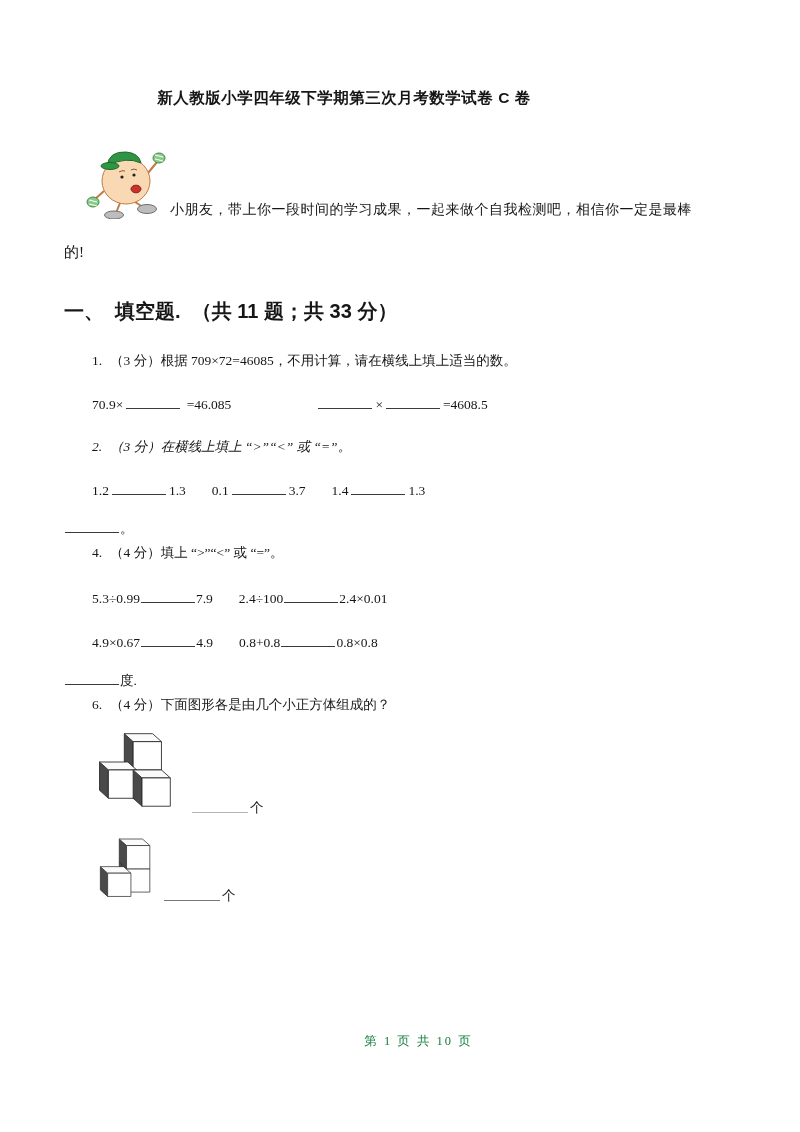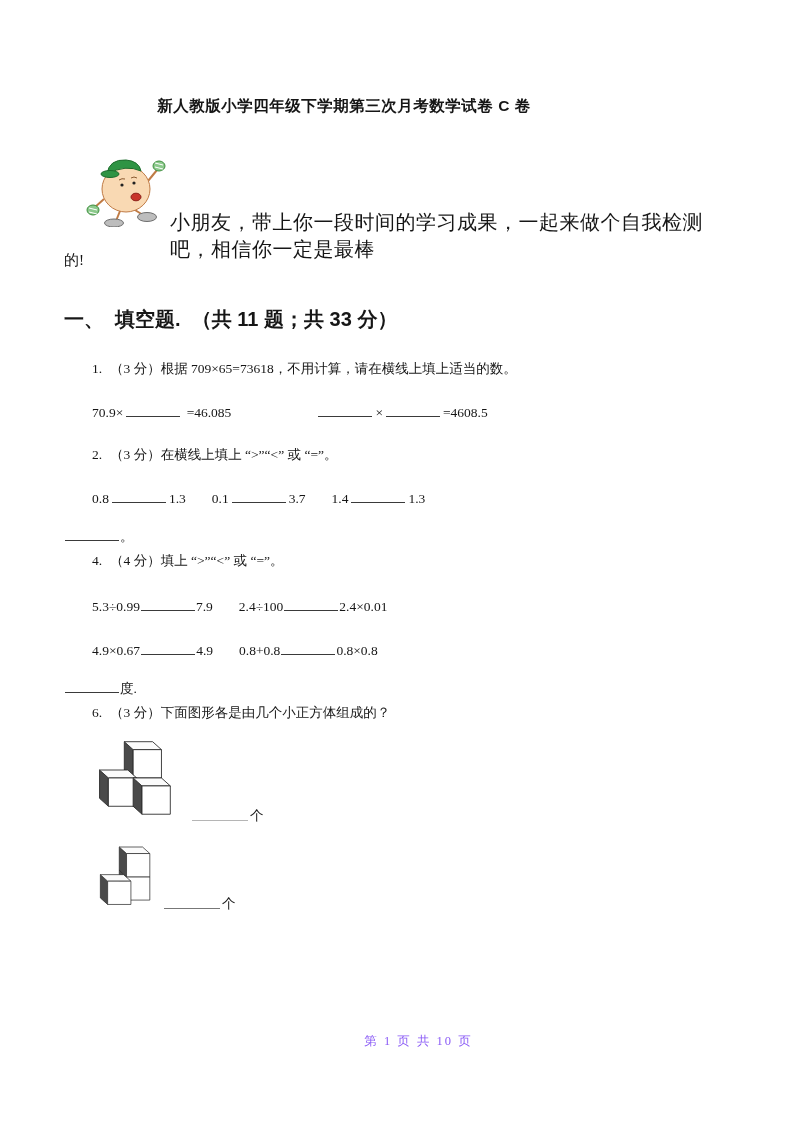--- a/index.html
+++ b/index.html
@@ -1,72 +1,72 @@
 <!DOCTYPE html>
 <html><head>
 <meta charset="utf-8">
 <style>
   html,body{margin:0;padding:0;background:#fff;}
   .page{
     position:relative;
     width:800px;height:1132px;
     box-sizing:border-box;
-    padding:8px 64px;
+    padding:0 64px;
     background:#fff;
     color:#161616;
     font-family:"Liberation Serif","DejaVu Serif",serif;
     font-size:13.5px;
     overflow:hidden;
   }
   .t{white-space:pre-wrap;}
   .title{
     margin:88px 112px 0 0;
     text-align:center;
     font-family:"Liberation Sans","DejaVu Sans",sans-serif;
     font-weight:bold;
     font-size:15.5px;
     letter-spacing:0.5px;
     white-space:pre-wrap;
   }
   .intro-wrap{position:relative;height:125px;margin-top:30px;}
   .mascot{position:absolute;left:22px;top:0;}
-  .intro-l1{position:absolute;left:106px;top:62px;font-size:20px;letter-spacing:0.5px;white-space:pre-wrap;}
+  .intro-l1{position:absolute;left:106px;top:62px;font-size:14px;letter-spacing:0.5px;white-space:pre-wrap;}
   .intro-l2{position:absolute;left:0;top:104px;font-size:15px;white-space:pre-wrap;}
   .heading{
     margin:34px 0 0 0;
     font-family:"Liberation Sans","DejaVu Sans",sans-serif;
     font-weight:bold;
     font-size:20px;
     white-space:pre-wrap;
   }
   .line{margin:24px 0 0 28px;line-height:20px;}
   .line.cont{margin-left:0;}
   .num{display:inline-block;width:18px;white-space:pre;}
   .num.wide{width:61px;}
   .blank{
     display:inline-block;width:54px;height:13px;
     border-bottom:1px solid #3a3a3a;
     vertical-align:baseline;margin:0 3px;
   }
   .blank.tight{margin:0 1px;}
   .gl{display:inline-block;width:84px;}
   .gm{display:inline-block;width:26px;}
-  .mt18{margin-top:18px;} .mt20{margin-top:4px;} .mt22{margin-top:22px;} .mt26{margin-top:26px;}
+  .mt18{margin-top:18px;} .mt20{margin-top:4px;} .mt22{margin-top:22px;font-style:italic;} .mt26{margin-top:26px;}
   .fig-row{display:flex;align-items:flex-end;margin:16px 0 0 32px;}
   .fig-row.second{margin-top:22px;}
   .figblank{
     display:inline-block;width:56px;height:4px;
     border-bottom:1.5px solid #b5b5b5;margin:0 2px 3px 4px;
   }
   .fig-row.second .figblank{border-bottom-color:#777;}
   .unit{line-height:16px;}
   .footer{
     position:absolute;left:0;right:0;top:1033px;
     text-align:center;
-    font-size:12.5px;color:#8b5cf6;
+    font-size:12.5px;color:#15803d;
     letter-spacing:2px;
     margin-left:37px;
   }
   svg .edge{stroke:#2b2b2b;stroke-width:1;stroke-linejoin:round;}
   svg .face-f{fill:#ffffff;}
   svg .face-t{fill:#fbfbfb;}
   svg .face-l{fill:#4a4a4a;}
 </style>
 </head>
 <body>
@@ -96,33 +96,33 @@
       <path d="M3 61 l8 2 M3 65 l8 2" stroke="#ffffff" stroke-width="1"></path>
     </svg>
     <div class="intro-l1 t">小朋友，带上你一段时间的学习成果，一起来做个自我检测吧，相信你一定是最棒</div>
     <div class="intro-l2 t">的!</div>
   </div>
 
   <h2 class="heading">一、  填空题.  （共 11 题；共 33 分）</h2>
 
   <div>
     <div class="line mt26">
-      <span class="num t">1.</span><span class="t">（3 分）根据 709×65=73618，不用计算，请在横线上填上适当的数。</span>
+      <span class="num t">1.</span><span class="t">（3 分）根据 709×72=46085，不用计算，请在横线上填上适当的数。</span>
     </div>
     <div class="line">
       <span class="t">70.9×</span><span class="blank"></span><span class="t"> =46.085</span><span class="gl"></span><span class="blank"></span><span class="t">×</span><span class="blank"></span><span class="t">=4608.5</span>
     </div>
   </div>
 
   <div>
     <div class="line mt22">
       <span class="num t">2.</span><span class="t">（3 分）在横线上填上 “&gt;”“&lt;” 或 “=”。</span>
     </div>
     <div class="line">
-      <span class="t">0.8</span><span class="blank"></span><span class="t">1.3</span><span class="gm"></span><span class="t">0.1</span><span class="blank"></span><span class="t">3.7</span><span class="gm"></span><span class="t">1.4</span><span class="blank"></span><span class="t">1.3</span>
+      <span class="t">1.2</span><span class="blank"></span><span class="t">1.3</span><span class="gm"></span><span class="t">0.1</span><span class="blank"></span><span class="t">3.7</span><span class="gm"></span><span class="t">1.4</span><span class="blank"></span><span class="t">1.3</span>
     </div>
   </div>
 
   <div>
     <div class="line cont mt18">
       <span class="blank tight"></span><span class="t">。</span>
     </div>
   </div>
 
   <div>
@@ -138,21 +138,21 @@
   </div>
 
   <div>
     <div class="line cont mt18">
       <span class="blank tight"></span><span class="t">度.</span>
     </div>
   </div>
 
   <div>
     <div class="line mt20">
-      <span class="num t">6.</span><span class="t">（3 分）下面图形各是由几个小正方体组成的？</span>
+      <span class="num t">6.</span><span class="t">（4 分）下面图形各是由几个小正方体组成的？</span>
     </div>
 
     <div class="fig-row">
       <svg width="92" height="85" viewBox="0 0 104 96">
 
         <polygon class="edge face-l" points="42,44 32,35 32,67 42,76"></polygon>
         <polygon class="edge face-t" points="42,44 74,44 64,35 32,35"></polygon>
         <rect class="edge face-f" x="42" y="44" width="32" height="32"></rect>
 
         <polygon class="edge face-l" points="42,12 32,3 32,35 42,44"></polygon>

